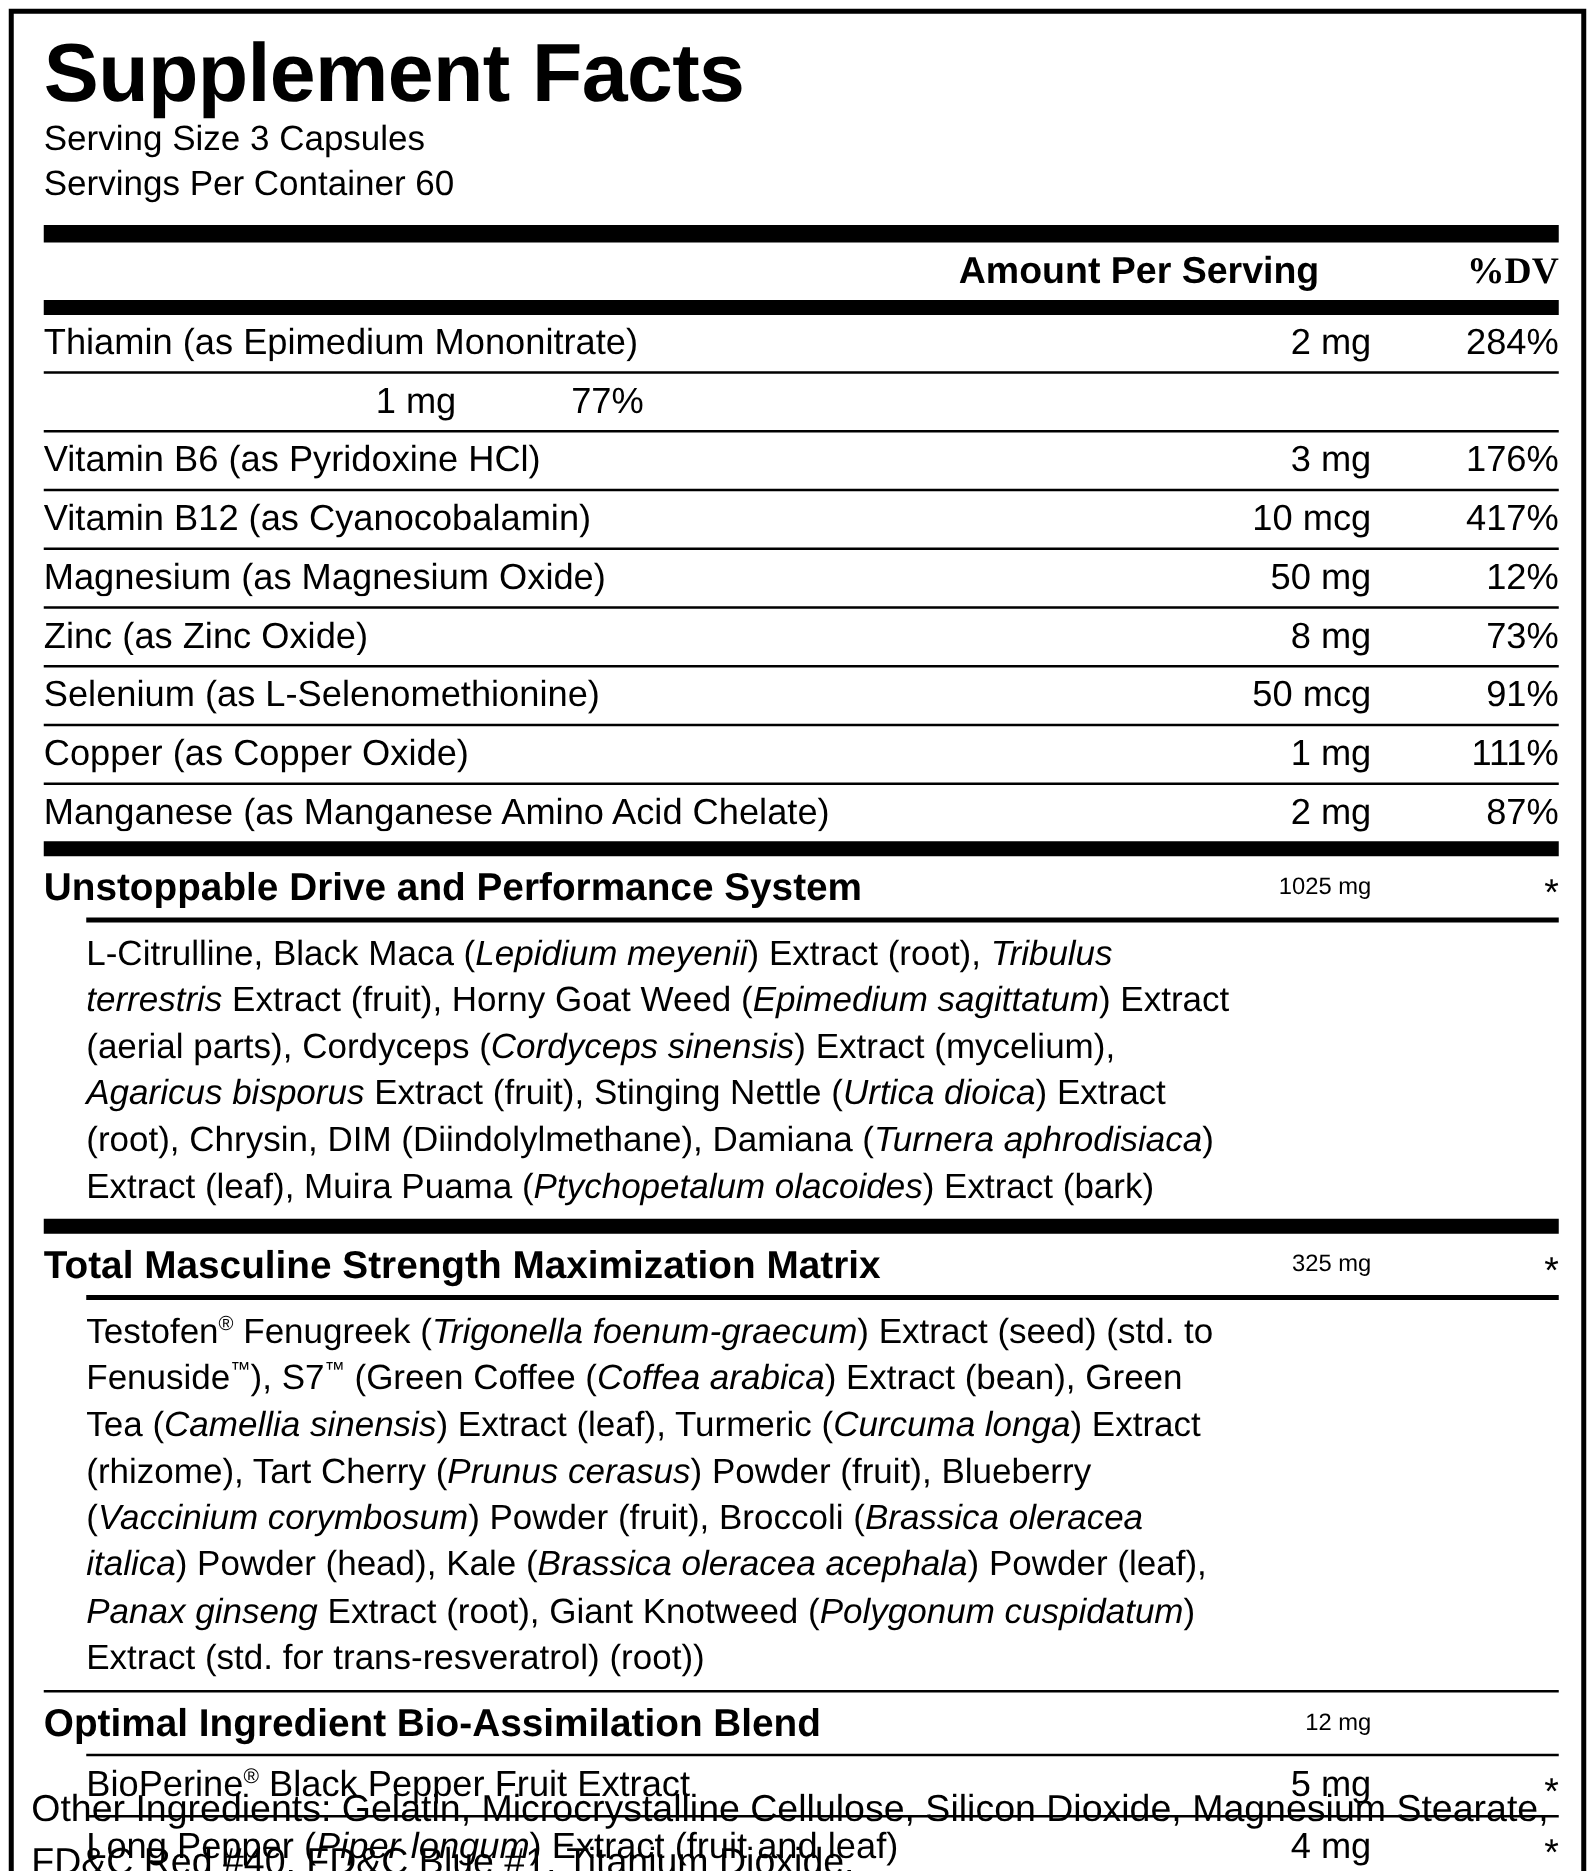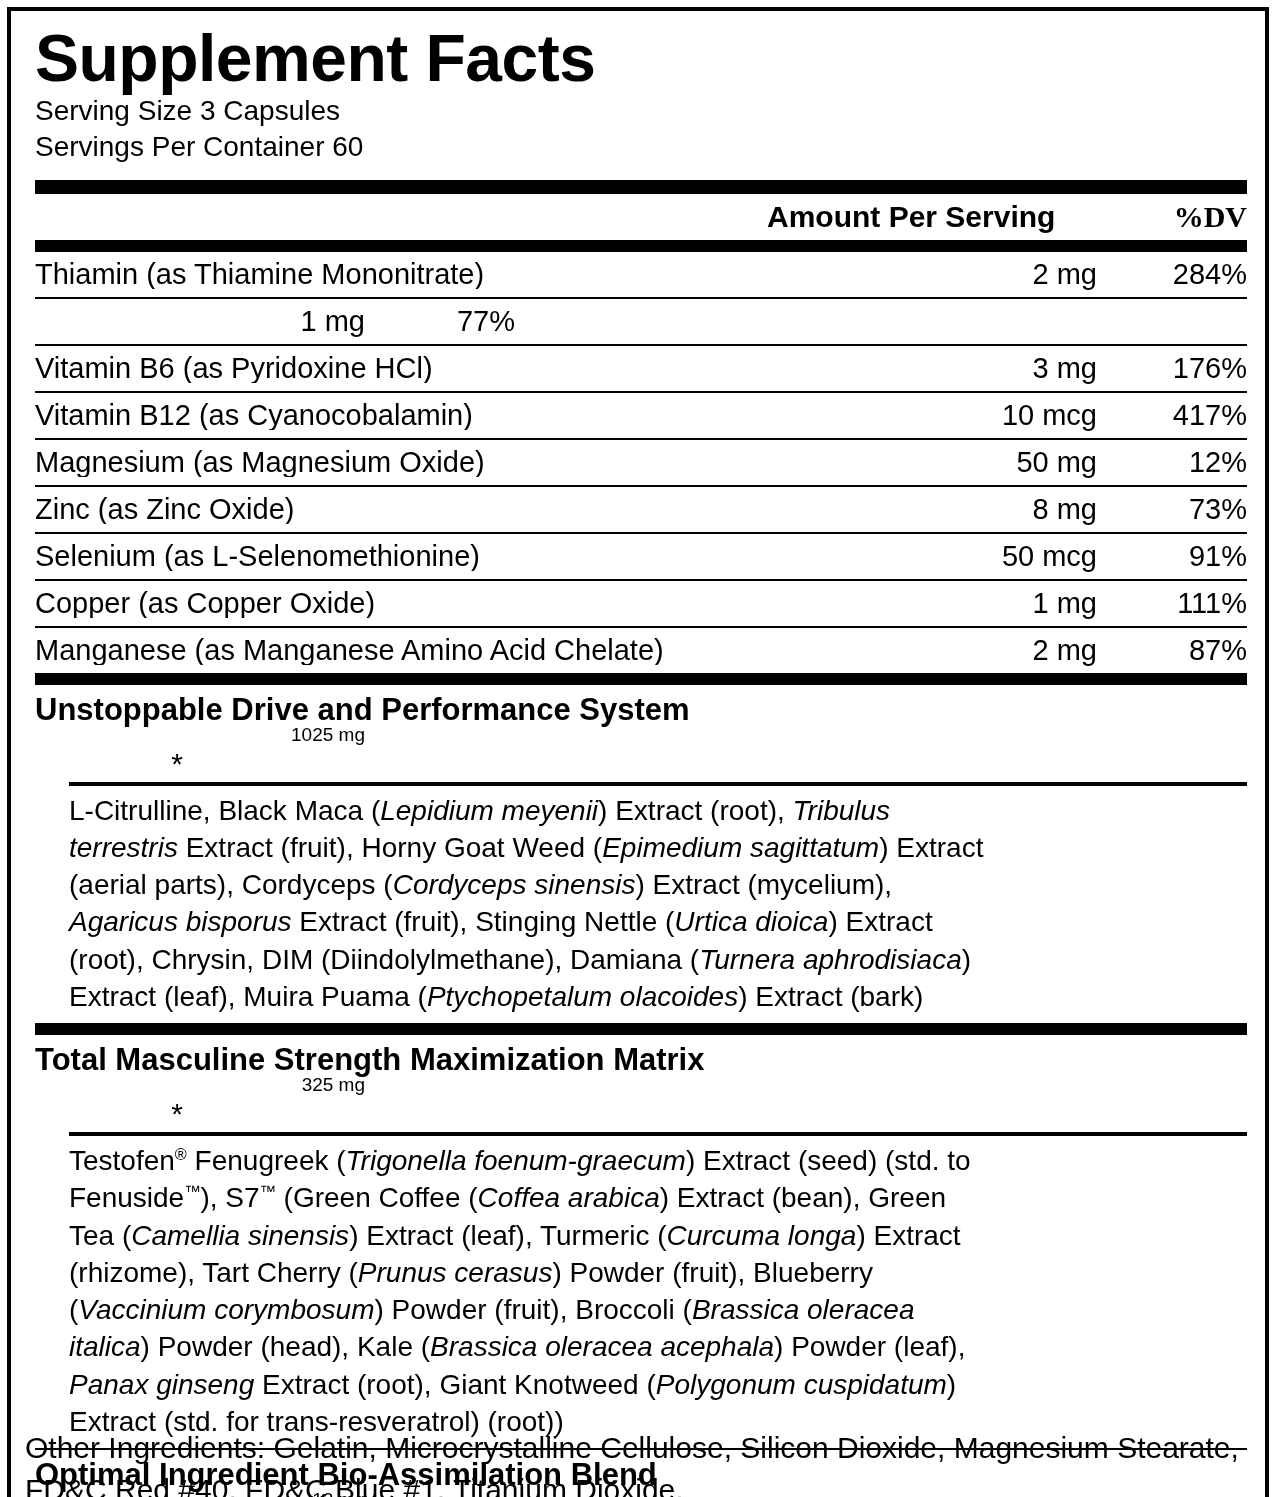--- a/index.html
+++ b/index.html
@@ -123,26 +123,25 @@
   }
   .nrow .ndv {
     width: 148px;
     text-align: right;
     white-space: nowrap;
   }
 
   
   .brow {
     display: flex;
-    align-items: flex-start;
+    align-items: center;
     font-size: 30px;
     line-height: 1.0;
     padding: 9px 0 9px 0;
     margin-left: 6px;
-    flex-direction: column;
   }
   .brow .bname {
     flex: 1 1 auto;
     font-weight: bold;
     font-size: 31px;
     white-space: nowrap;
   }
   .brow .bamt {
     width: 330px;
     text-align: right;
@@ -231,21 +230,21 @@
 
     <div class="hdr-row">
       <div class="hdr-amount">Amount Per Serving</div>
       <div class="hdr-dv">%DV</div>
     </div>
 
     <div class="rule-thick-2"></div>
 
     <div id="nutrient-list">
         <div class="nrow">
-          <div class="nname">Thiamin (as Thiamine Mononitrate)</div>
+          <div class="nname">Thiamin (as Epimedium Mononitrate)</div>
           <div class="namt">2 mg</div>
           <div class="ndv">284%</div>
         </div>
         <div class="rule-thin"></div>
         <div class="nrow">
           <div class="namt">1 mg</div>
           <div class="ndv">77%</div>
         </div>
         <div class="rule-thin"></div>
         <div class="nrow">

